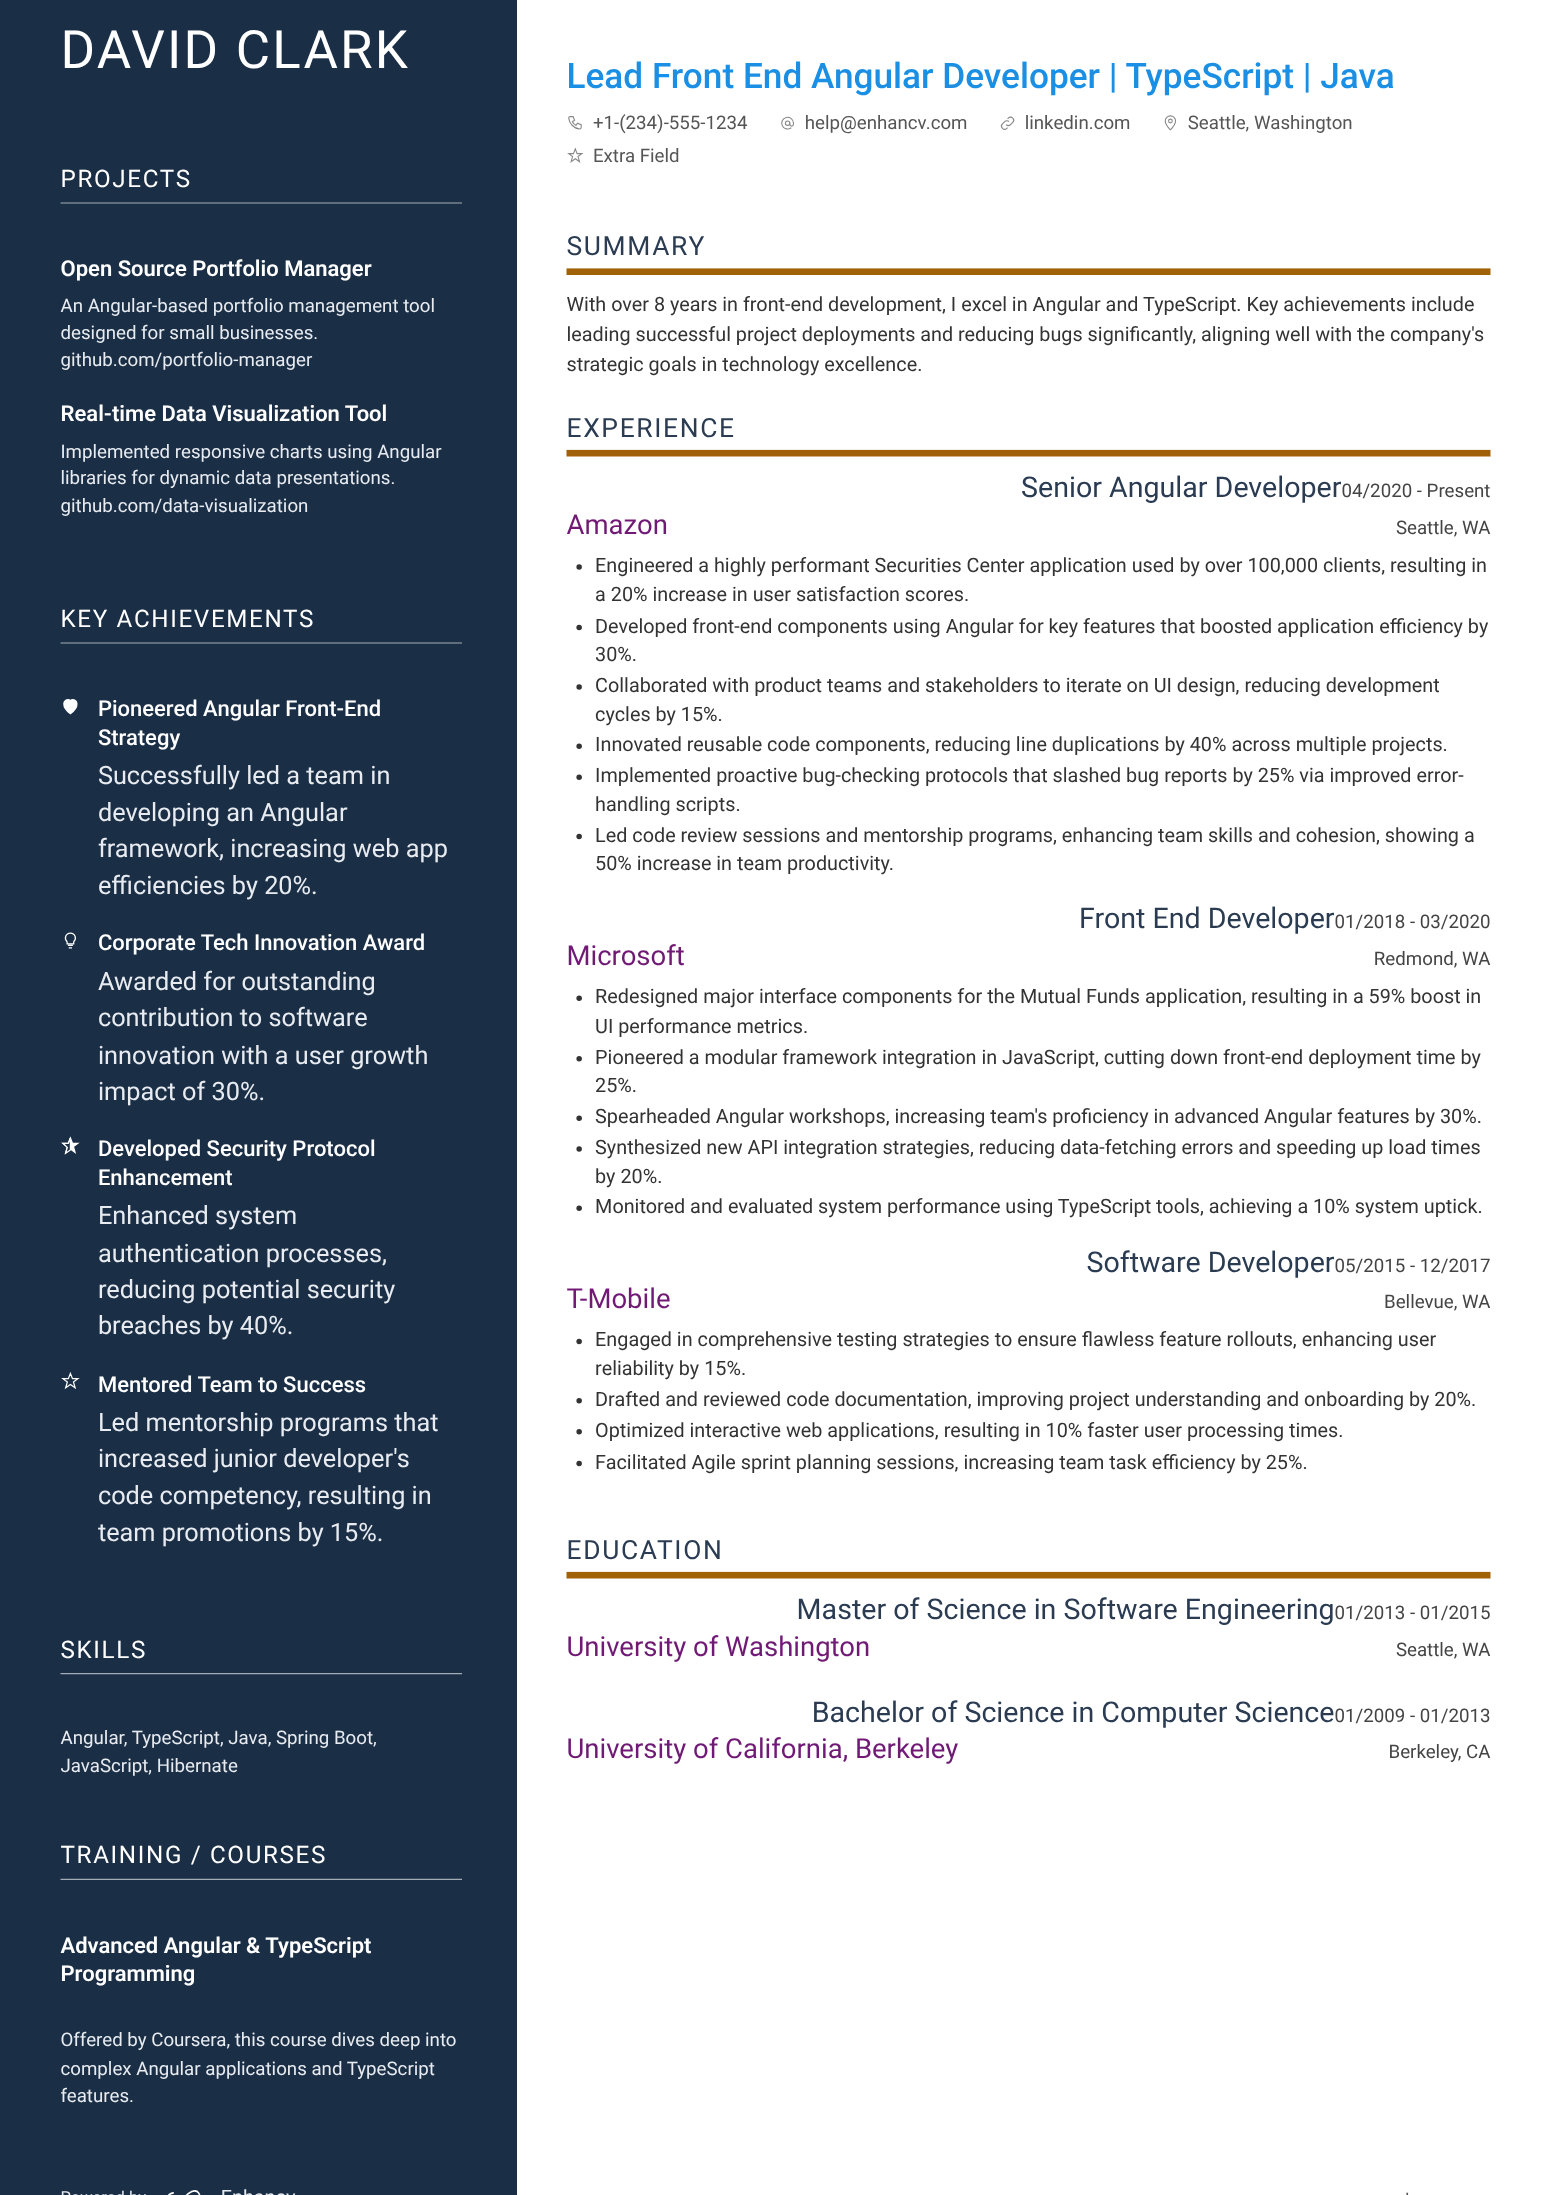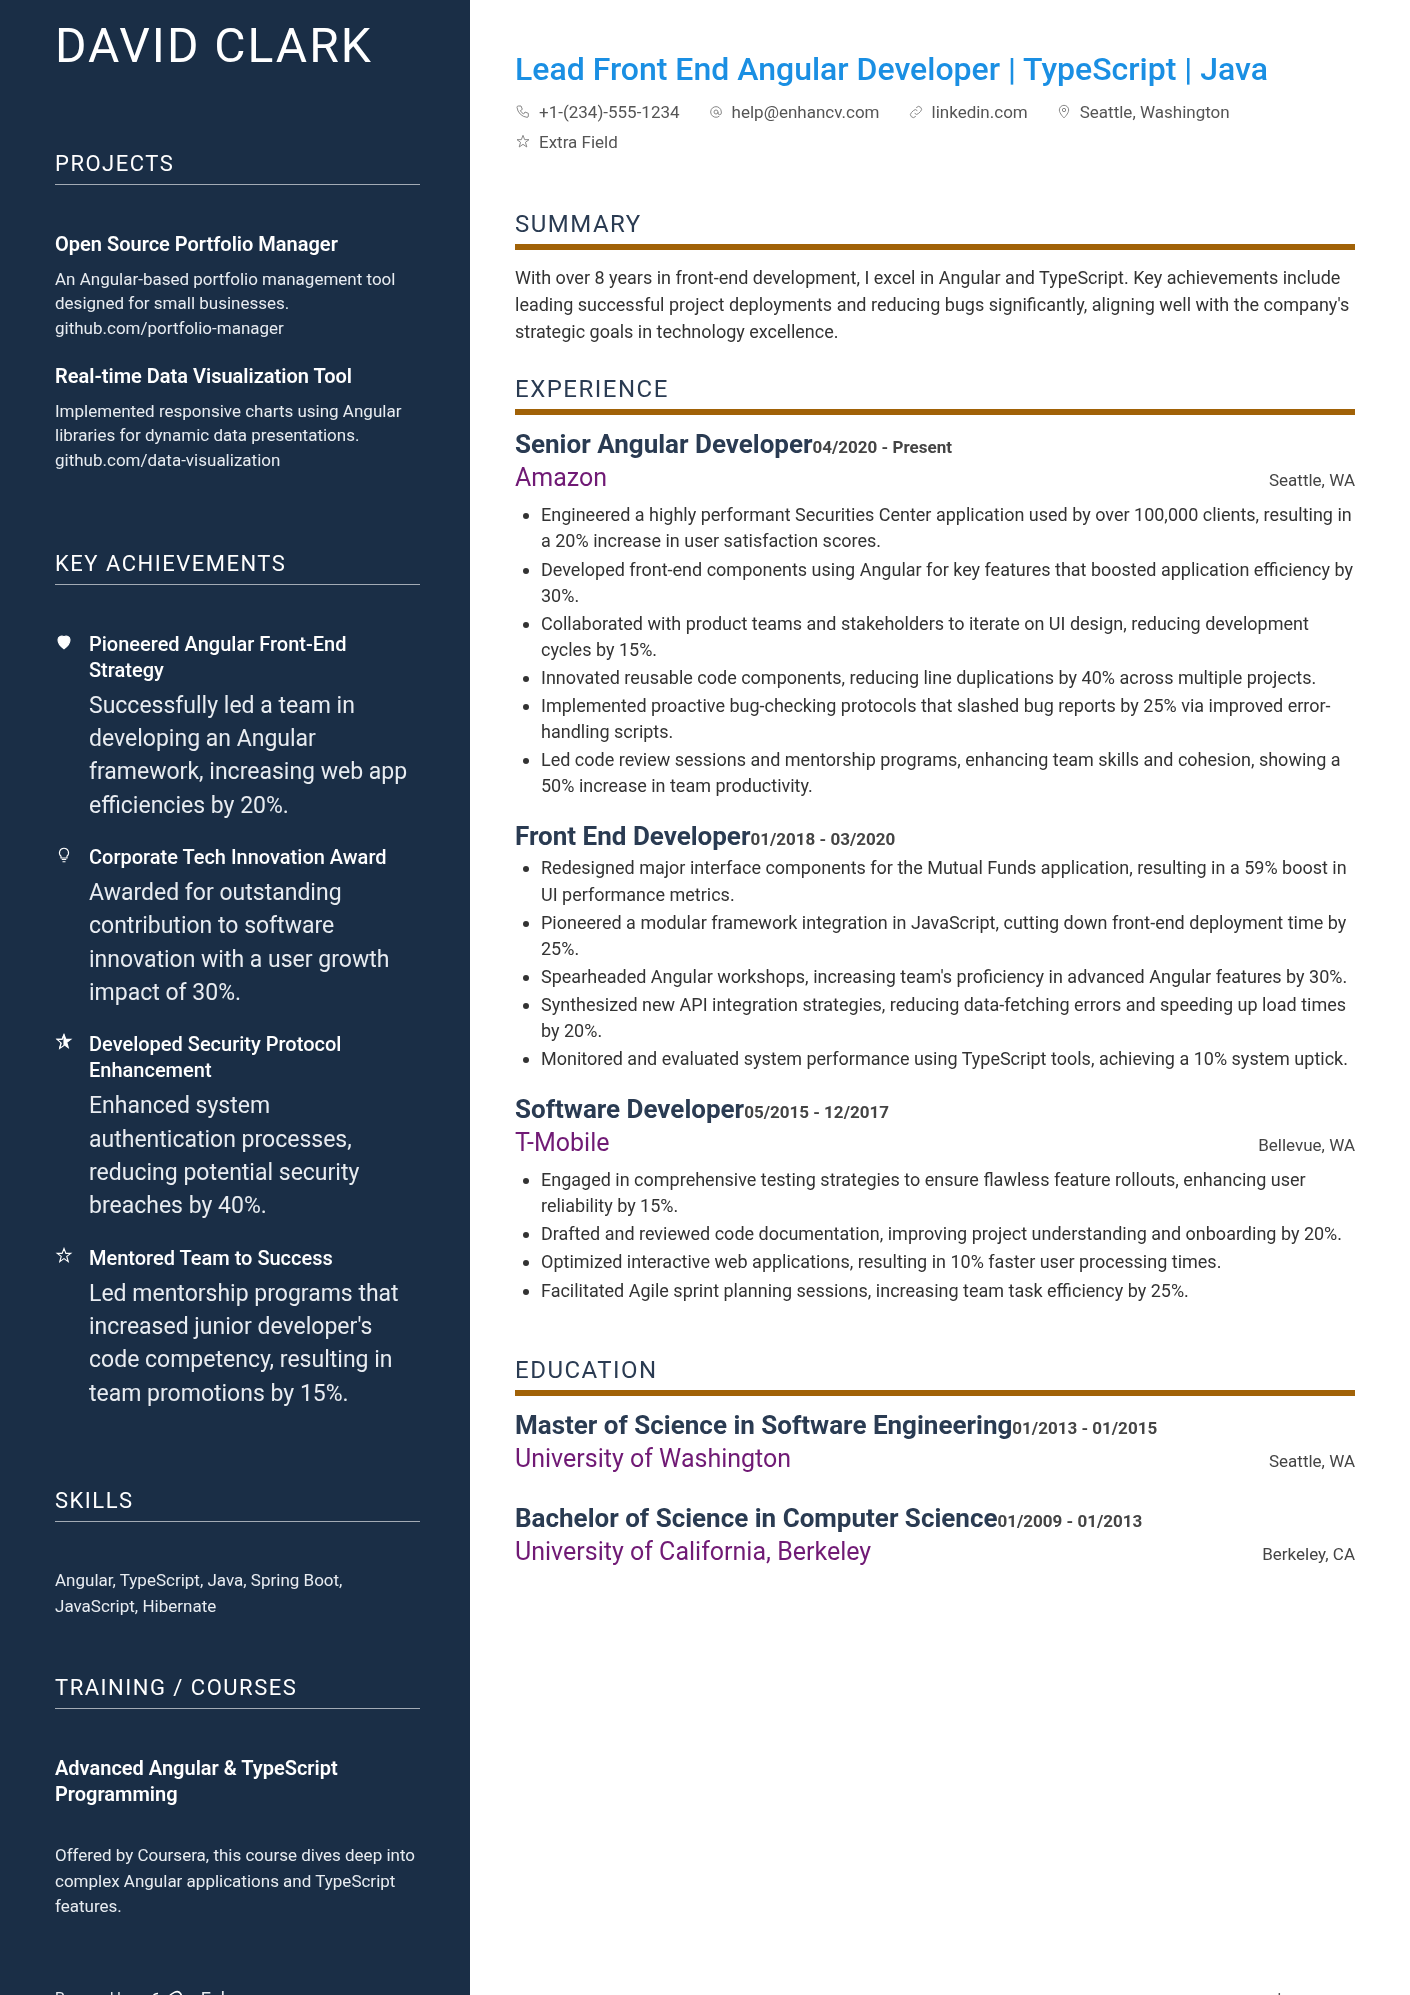--- a/index.html
+++ b/index.html
@@ -141,24 +141,23 @@
   margin-bottom: 14px;
 }
 .summary-text {
   font-size: 18px;
   line-height: 1.5;
   color: #333;
 }
 .exp-block { margin-bottom: 20px; }
 .exp-header {
   display: flex;
-  justify-content: flex-start;
+  justify-content: flex-end;
   align-items: baseline;
   margin-bottom: 4px;
-  font-weight: bold;
 }
 .exp-title {
   font-size: 26px;
   color: #2a3b52;
 }
 .exp-dates, .exp-location {
   font-size: 17px;
   color: #444;
   white-space: nowrap;
 }
@@ -335,20 +334,24 @@
         <li>Implemented proactive bug-checking protocols that slashed bug reports by 25% via improved error-handling scripts.</li>
         <li>Led code review sessions and mentorship programs, enhancing team skills and cohesion, showing a 50% increase in team productivity.</li>
       </ul>
     </div>
 
     <div class="exp-block">
       <div class="exp-header">
         <div class="exp-title">Front End Developer</div>
         <div class="exp-dates">01/2018 - 03/2020</div>
       </div>
+      <div class="exp-sub">
+        <div class="exp-company">Microsoft</div>
+        <div class="exp-location">Redmond, WA</div>
+      </div>
       <ul class="exp-bullets">
         <li>Redesigned major interface components for the Mutual Funds application, resulting in a 59% boost in UI performance metrics.</li>
         <li>Pioneered a modular framework integration in JavaScript, cutting down front-end deployment time by 25%.</li>
         <li>Spearheaded Angular workshops, increasing team's proficiency in advanced Angular features by 30%.</li>
         <li>Synthesized new API integration strategies, reducing data-fetching errors and speeding up load times by 20%.</li>
         <li>Monitored and evaluated system performance using TypeScript tools, achieving a 10% system uptick.</li>
       </ul>
     </div>
 
     <div class="exp-block">

